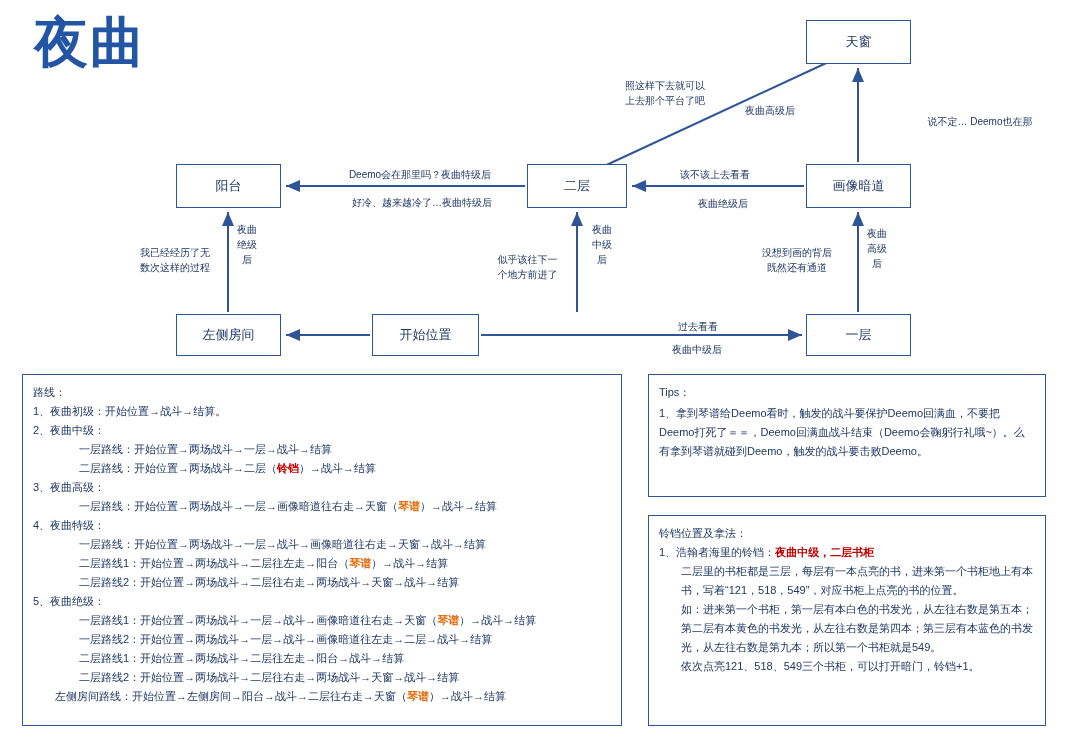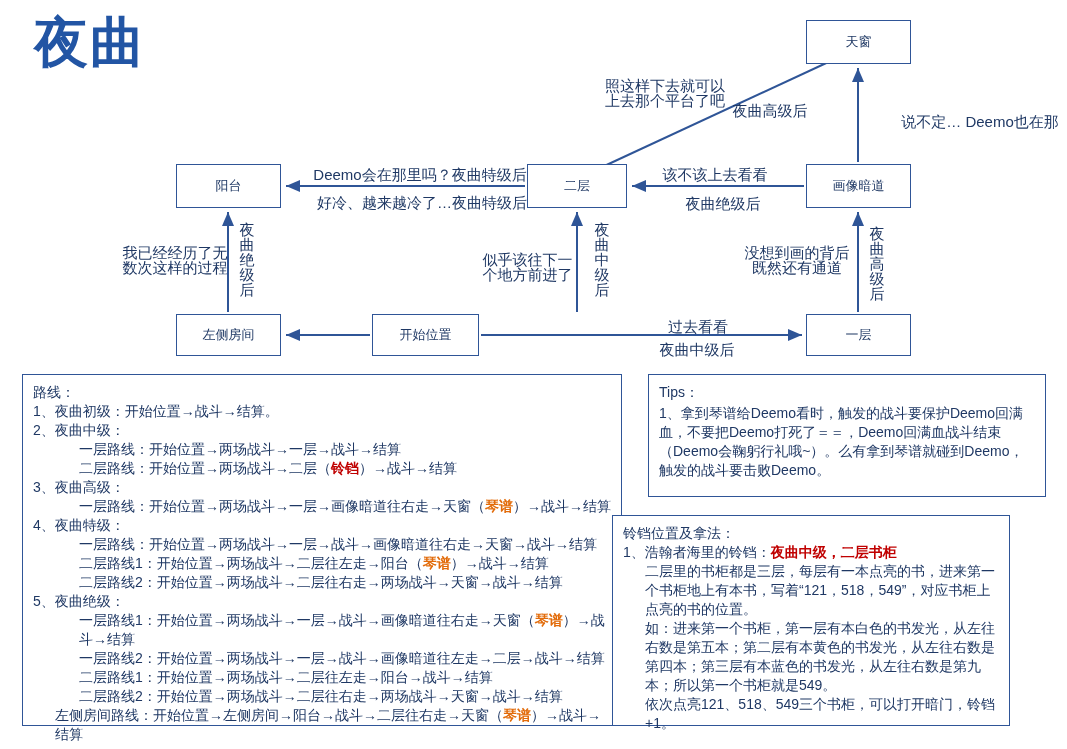--- a/index.html
+++ b/index.html
@@ -27,37 +27,37 @@
     background:#ffffff;
     color:#1f3864;
     font-size:13px;
     display:flex;align-items:center;justify-content:center;
     box-sizing:border-box;
   }
 
   
   .elabel{
     position:absolute;
-    font-size:15px;
+    font-size:10px;
     color:#1f3864;
     line-height:15px;
     white-space:pre-line;
     text-align:center;
   }
 
   svg.edges{position:absolute;left:0;top:0;width:1067px;height:365px;}
 
   
   .panel{
     position:absolute;
     border:1px solid #2f5597;
     background:#ffffff;
     box-sizing:border-box;
     padding:8px 10px;
-    font-size:14px;
+    font-size:11px;
     line-height:19px;
     color:#1f3864;
   }
   .panel .ln{white-space:pre-wrap;}
   .ind1{padding-left:0px;}
   .ind2{padding-left:46px;}
   .ind3{padding-left:22px;}
   .red{color:#c00000;font-weight:700;}
   .orange{color:#e26b0a;font-weight:700;}
   .arrow{color:#1f3864;}
@@ -166,21 +166,21 @@
         <div class="ln ind2"><span>二层路线2：开始位置</span><span class="arrow">→</span><span>两场战斗</span><span class="arrow">→</span><span>二层往右走</span><span class="arrow">→</span><span>两场战斗</span><span class="arrow">→</span><span>天窗</span><span class="arrow">→</span><span>战斗</span><span class="arrow">→</span><span>结算</span></div>
         <div class="ln ind3"><span>左侧房间路线：开始位置</span><span class="arrow">→</span><span>左侧房间</span><span class="arrow">→</span><span>阳台</span><span class="arrow">→</span><span>战斗</span><span class="arrow">→</span><span>二层往右走</span><span class="arrow">→</span><span>天窗（</span><span class="orange">琴谱</span><span>）</span><span class="arrow">→</span><span>战斗</span><span class="arrow">→</span><span>结算</span></div>
       </div>
   </div>
 
   <div class="panel" style="left:648px;top:374px;width:398px;height:123px;">
     <div class="ln" style="margin-bottom:2px;">Tips：</div>
     <div class="ln">1、拿到琴谱给Deemo看时，触发的战斗要保护Deemo回满血，不要把Deemo打死了＝＝，Deemo回满血战斗结束（Deemo会鞠躬行礼哦~）。么有拿到琴谱就碰到Deemo，触发的战斗要击败Deemo。</div>
   </div>
 
-  <div class="panel" style="left:612px;top:515px;width:398px;height:211px;">
+  <div class="panel" style="left:648px;top:515px;width:398px;height:211px;">
     <div class="ln">铃铛位置及拿法：</div>
     <div id="bell-body">
         <div class="ln ind1"><span>1、浩翰者海里的铃铛：</span><span class="red">夜曲中级，二层书柜</span></div>
         <div class="ln ind3"><span>二层里的书柜都是三层，每层有一本点亮的书，进来第一个书柜地上有本书，写着“121，518，549”，对应书柜上点亮的书的位置。</span></div>
         <div class="ln ind3"><span>如：进来第一个书柜，第一层有本白色的书发光，从左往右数是第五本；第二层有本黄色的书发光，从左往右数是第四本；第三层有本蓝色的书发光，从左往右数是第九本；所以第一个书柜就是549。</span></div>
         <div class="ln ind3"><span>依次点亮121、518、549三个书柜，可以打开暗门，铃铛+1。</span></div>
       </div>
   </div>
 
 </div>

